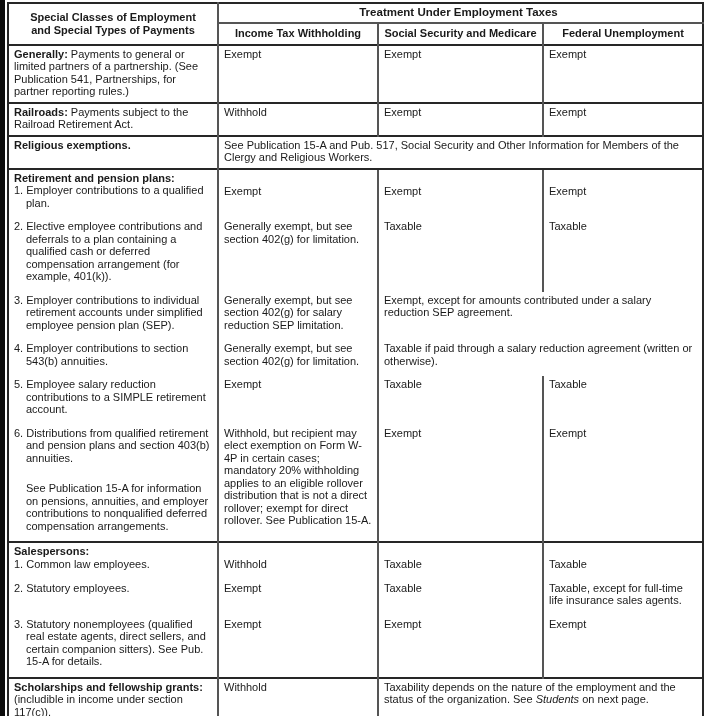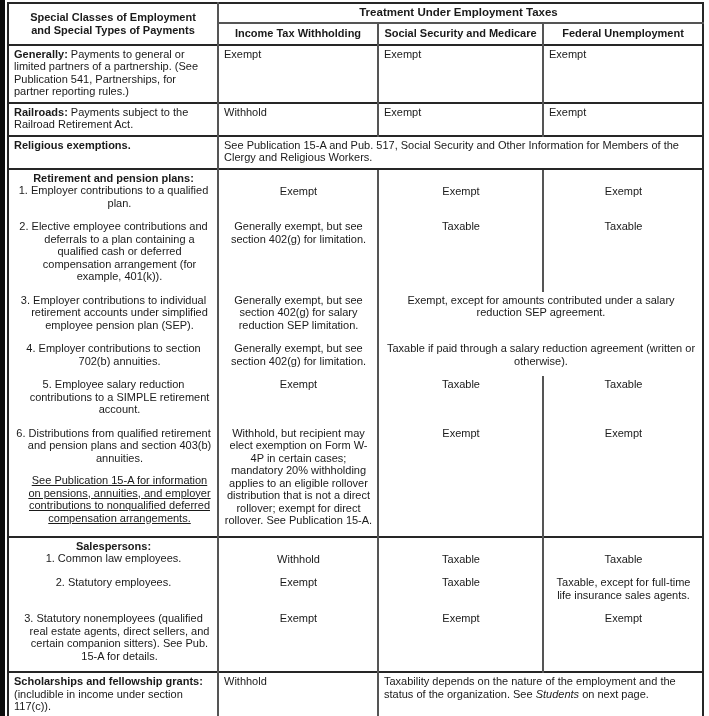--- a/index.html
+++ b/index.html
@@ -58,26 +58,26 @@
     font-weight:bold;
     text-align:center;
     vertical-align:top;
     line-height:13px;
     padding:3px 4px 4px 4px;
     border-left:2px solid var(--border-vert);
   }
   
   td.val{border-left:2px solid var(--border-vert);margin-top:25px;}
   tr.sec-start td{border-top:2px solid var(--border-dark);}
-  tr.sub td{padding-bottom:9px;text-align:center;}
+  tr.sub td{padding-bottom:9px;}
   tr.titled td.val{padding-top:15px;}
   .para{margin:0;}
   .para.num{text-indent:-12px;padding-left:12px;}
   .para.ind{padding-left:12px;}
-  .para.gap{margin-top:10px;text-decoration:underline;}
+  .para.gap{margin-top:18px;}
   .b{font-weight:bold;}
   .i{font-style:italic;text-align:center;}
 </style>
 </head>
 <body>
 
 <div class="canvas">
   <div class="edge-left"></div>
 
   <table class="tax">
@@ -170,21 +170,21 @@
           </td>
           <td class="val">
             <div class="para"><span>Generally exempt, but see section 402(g) for salary reduction SEP limitation.</span></div>
           </td>
           <td colspan="2" class="val">
             <div class="para"><span>Exempt, except for amounts contributed under a salary reduction SEP agreement.</span></div>
           </td>
         </tr>
         <tr class="sub">
           <td class="c1">
-            <div class="para num"><span>4. Employer contributions to section 702(b) annuities.</span></div>
+            <div class="para num"><span>4. Employer contributions to section 543(b) annuities.</span></div>
           </td>
           <td class="val">
             <div class="para"><span>Generally exempt, but see section 402(g) for limitation.</span></div>
           </td>
           <td colspan="2" class="val">
             <div class="para"><span>Taxable if paid through a salary reduction agreement (written or otherwise).</span></div>
           </td>
         </tr>
         <tr class="sub">
           <td class="c1">

